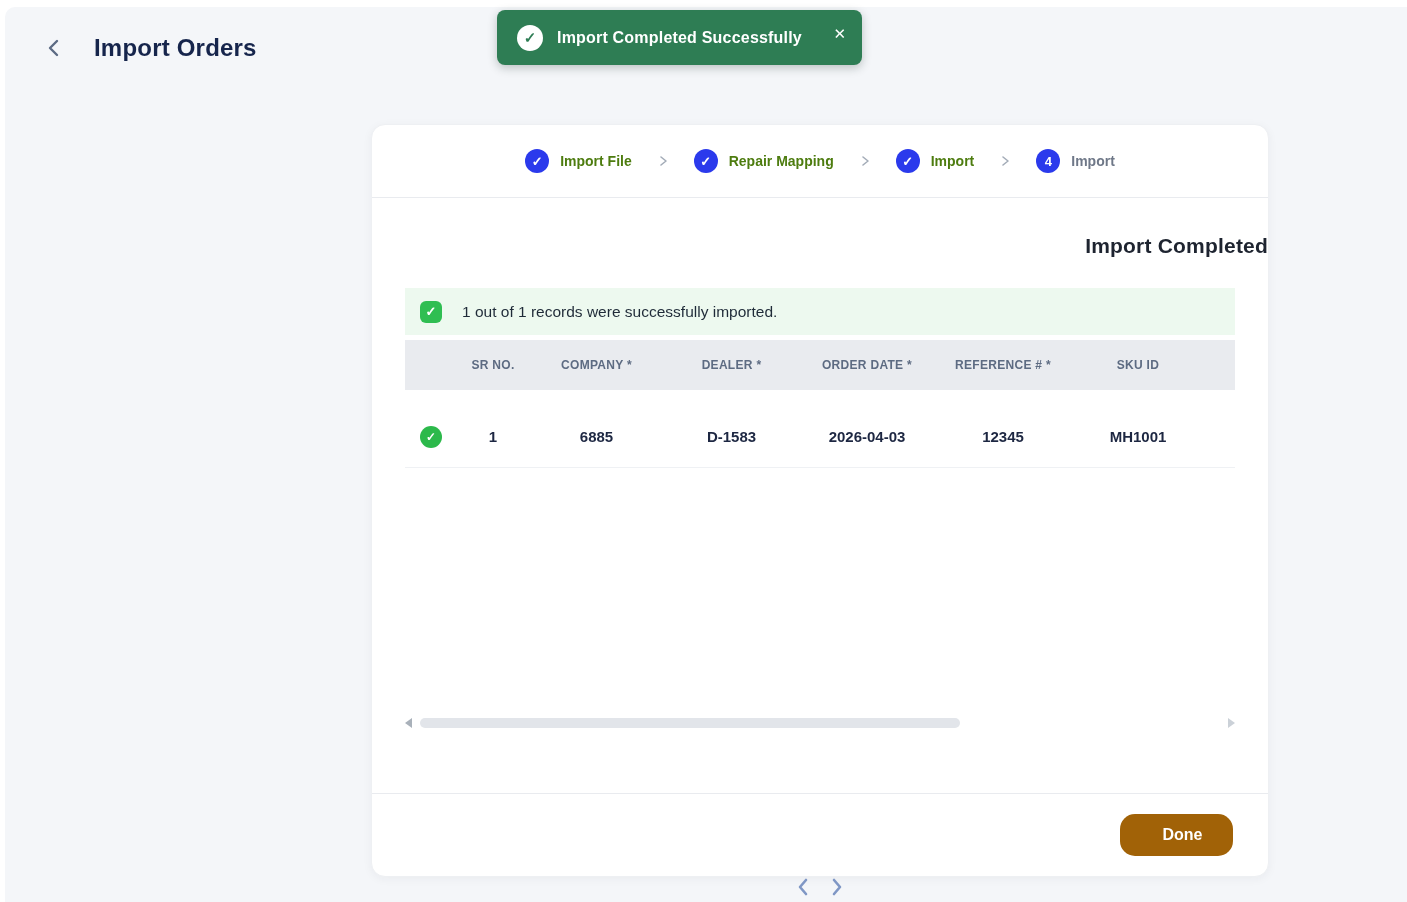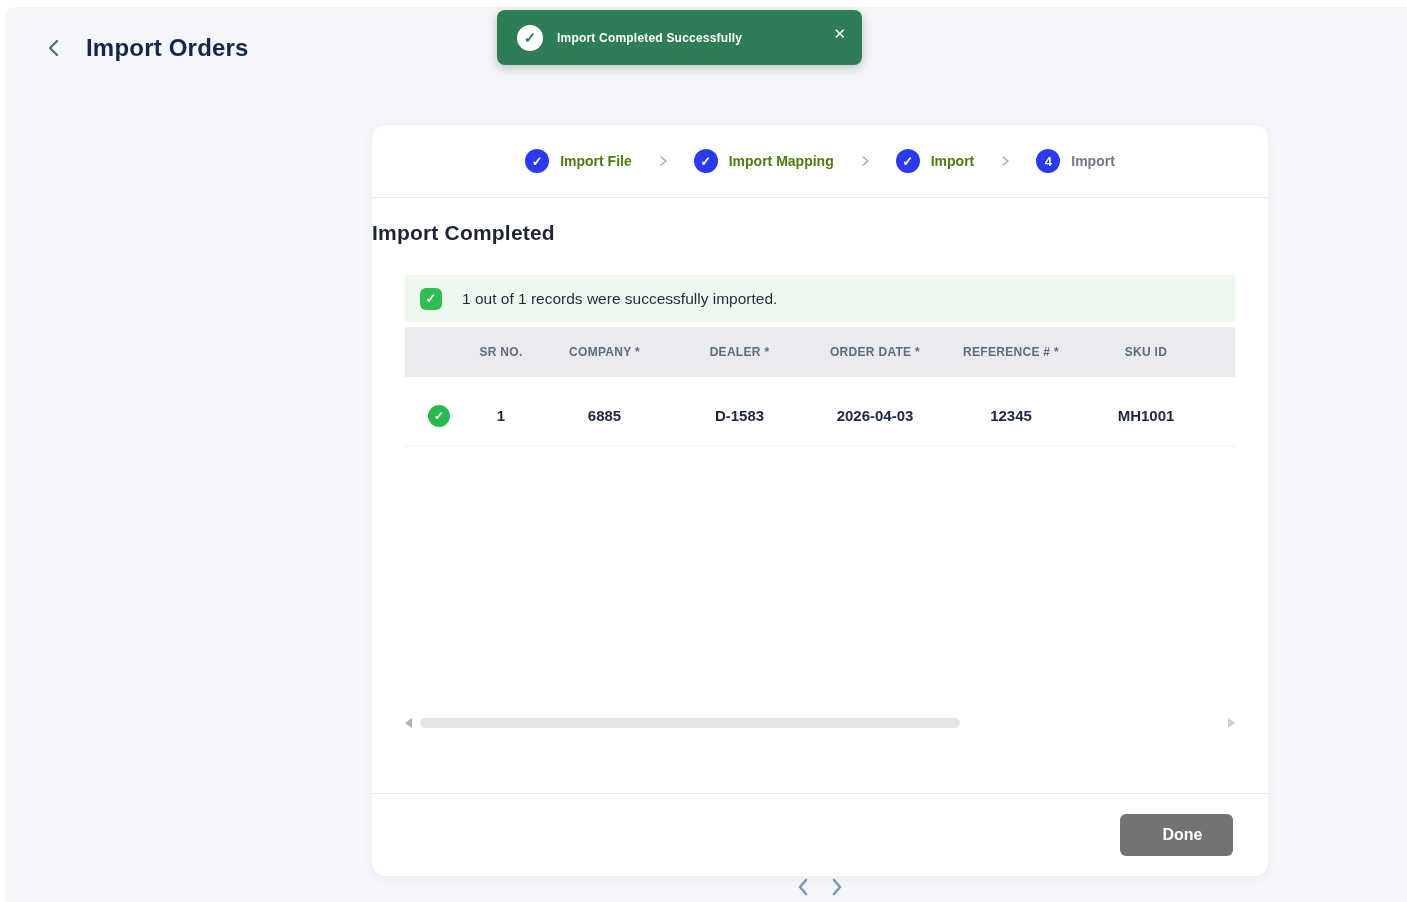--- a/index.html
+++ b/index.html
@@ -11,21 +11,21 @@
   }
   
   .page-bg {
     position: absolute; left: 5px; top: 7px; right: 0; bottom: 0;
     background: #F4F6F9;
     border-top-left-radius: 10px;
   }
   
   .page-header {
     position: absolute; left: 42px; top: 34px;
-    display: flex; align-items: center; gap: 20px; z-index: 2;
+    display: flex; align-items: center; gap: 28px; z-index: 2;
   }
   .back-btn {
     background: none; border: none; cursor: pointer;
     width: 24px; height: 24px; display: flex; align-items: center; justify-content: center;
     padding: 0;
   }
   .page-title {
     font-size: 24px; font-weight: 700; color: #16254C; letter-spacing: 0.2px;
   }
   
@@ -34,21 +34,21 @@
     background: #2E7D54; border-radius: 8px; z-index: 5;
     display: flex; align-items: center; padding-left: 20px;
     box-shadow: 0 3px 10px rgba(20,40,30,0.25);
   }
   .toast-check {
     width: 26px; height: 26px; border-radius: 50%; background: #ffffff;
     color: #2E7D54; font-size: 15px; font-weight: 700;
     display: flex; align-items: center; justify-content: center; flex: 0 0 auto;
   }
   .toast-msg {
-    margin-left: 14px; color: #ffffff; font-weight: 700; font-size: 12px; letter-spacing: 0.2px;
+    margin-left: 14px; color: #ffffff; font-weight: 700; font-size: 16px; letter-spacing: 0.2px;
   }
   .toast-close {
     position: absolute; right: 12px; top: 12px; background: none; border: none;
     color: #ffffff; font-size: 15px; cursor: pointer; line-height: 1; padding: 4px;
   }
   
   .card {
     position: absolute; left: 371px; top: 124px; width: 898px; height: 753px;
     background: #ffffff; border-radius: 14px; z-index: 1;
     border: 1px solid #EEF0F3;
@@ -63,39 +63,39 @@
   .step-circle {
     width: 24px; height: 24px; border-radius: 50%; background: #2B3AEC;
     color: #ffffff; font-size: 13px; font-weight: 700;
     display: flex; align-items: center; justify-content: center; flex: 0 0 auto;
   }
   .step-label { font-size: 14px; font-weight: 700; color: #4d7c0f; font-family: "Liberation Sans", sans-serif; }
   .step-label.current { font-weight: 700; color: #6F7888; }
   .step-sep { flex: 0 0 auto; }
   
   .section-heading {
-    margin-top: 23px; text-align: left;
+    margin-top: 36px; text-align: right;
     font-size: 21px; font-weight: 700; color: #1E2430; letter-spacing: 0.2px;
   }
   
   .banner {
     margin: 30px 33px 0 33px; height: 47px; background: #EDF9EF;
     display: flex; align-items: center; padding-left: 15px;
   }
   .banner-check {
     width: 22px; height: 22px; border-radius: 6px; background: #2FBE52;
     color: #ffffff; font-size: 13px; font-weight: 700;
     display: flex; align-items: center; justify-content: center; flex: 0 0 auto;
   }
   .banner-text { margin-left: 20px; font-size: 15.5px; color: #1F2B38; }
   
   .thead, .trow {
-    margin: 8px 33px; display: grid;
+    margin: 16px 33px; display: grid;
     grid-template-columns: 52px 72px 135px 135px 136px 136px 134px;
-    align-items: center; padding-left: 8px;
+    align-items: center; 
   }
   .thead { margin-top: 5px; height: 50px; background: #E9EBEF; }
   .th {
     font-size: 12px; font-weight: 700; color: #5D6B82;
     text-align: center; letter-spacing: 0.3px; text-transform: uppercase;
   }
   .trow { height: 62px; border-bottom: 1px solid #EFF1F4; background: #ffffff; }
   .td { font-size: 15px; font-weight: 700; color: #1D2742; text-align: center; }
   .icon-col { display: flex; align-items: center; justify-content: center; }
   .row-check {
@@ -129,22 +129,22 @@
     display: flex; justify-content: center; gap: 14px;
   }
   .pager-btn { background: none; border: none; cursor: pointer; padding: 2px; display: flex; }
   
   .card-footer {
     position: absolute; left: 0; right: 0; bottom: 0; height: 83px;
     border-top: 1px solid #E9EBEF;
   }
   .done-btn {
     position: absolute; right: 35px; top: 20px; width: 113px; height: 42px;
-    background: #737373; color: #ffffff; font-size: 16px; font-weight: 700;
-    border: none; border-radius: 6px; cursor: pointer;
+    background: #a16207; color: #ffffff; font-size: 16px; font-weight: 700;
+    border: none; border-radius: 15px; cursor: pointer;
     font-family: "Liberation Sans", sans-serif;
     padding-left: 12px;
   }
 </style>
 </head>
 <body>
 
 <div class="page-bg"></div>
 
 <header class="page-header">
@@ -167,21 +167,21 @@
   <div class="stepper">
     <button class="step">
       <span class="step-circle">✓</span>
       <span class="step-label">Import File</span>
     </button>
     <svg class="step-sep" width="14" height="14" viewBox="0 0 14 14" fill="none">
       <polyline points="5,3 10,7 5,11" stroke="#A3ACB8" stroke-width="1.6" stroke-linecap="round" stroke-linejoin="round"></polyline>
     </svg>
     <button class="step">
       <span class="step-circle">✓</span>
-      <span class="step-label">Import Mapping</span>
+      <span class="step-label">Repair Mapping</span>
     </button>
     <svg class="step-sep" width="14" height="14" viewBox="0 0 14 14" fill="none">
       <polyline points="5,3 10,7 5,11" stroke="#A3ACB8" stroke-width="1.6" stroke-linecap="round" stroke-linejoin="round"></polyline>
     </svg>
     <button class="step">
       <span class="step-circle">✓</span>
       <span class="step-label">Import</span>
     </button>
     <svg class="step-sep" width="14" height="14" viewBox="0 0 14 14" fill="none">
       <polyline points="5,3 10,7 5,11" stroke="#A3ACB8" stroke-width="1.6" stroke-linecap="round" stroke-linejoin="round"></polyline>

